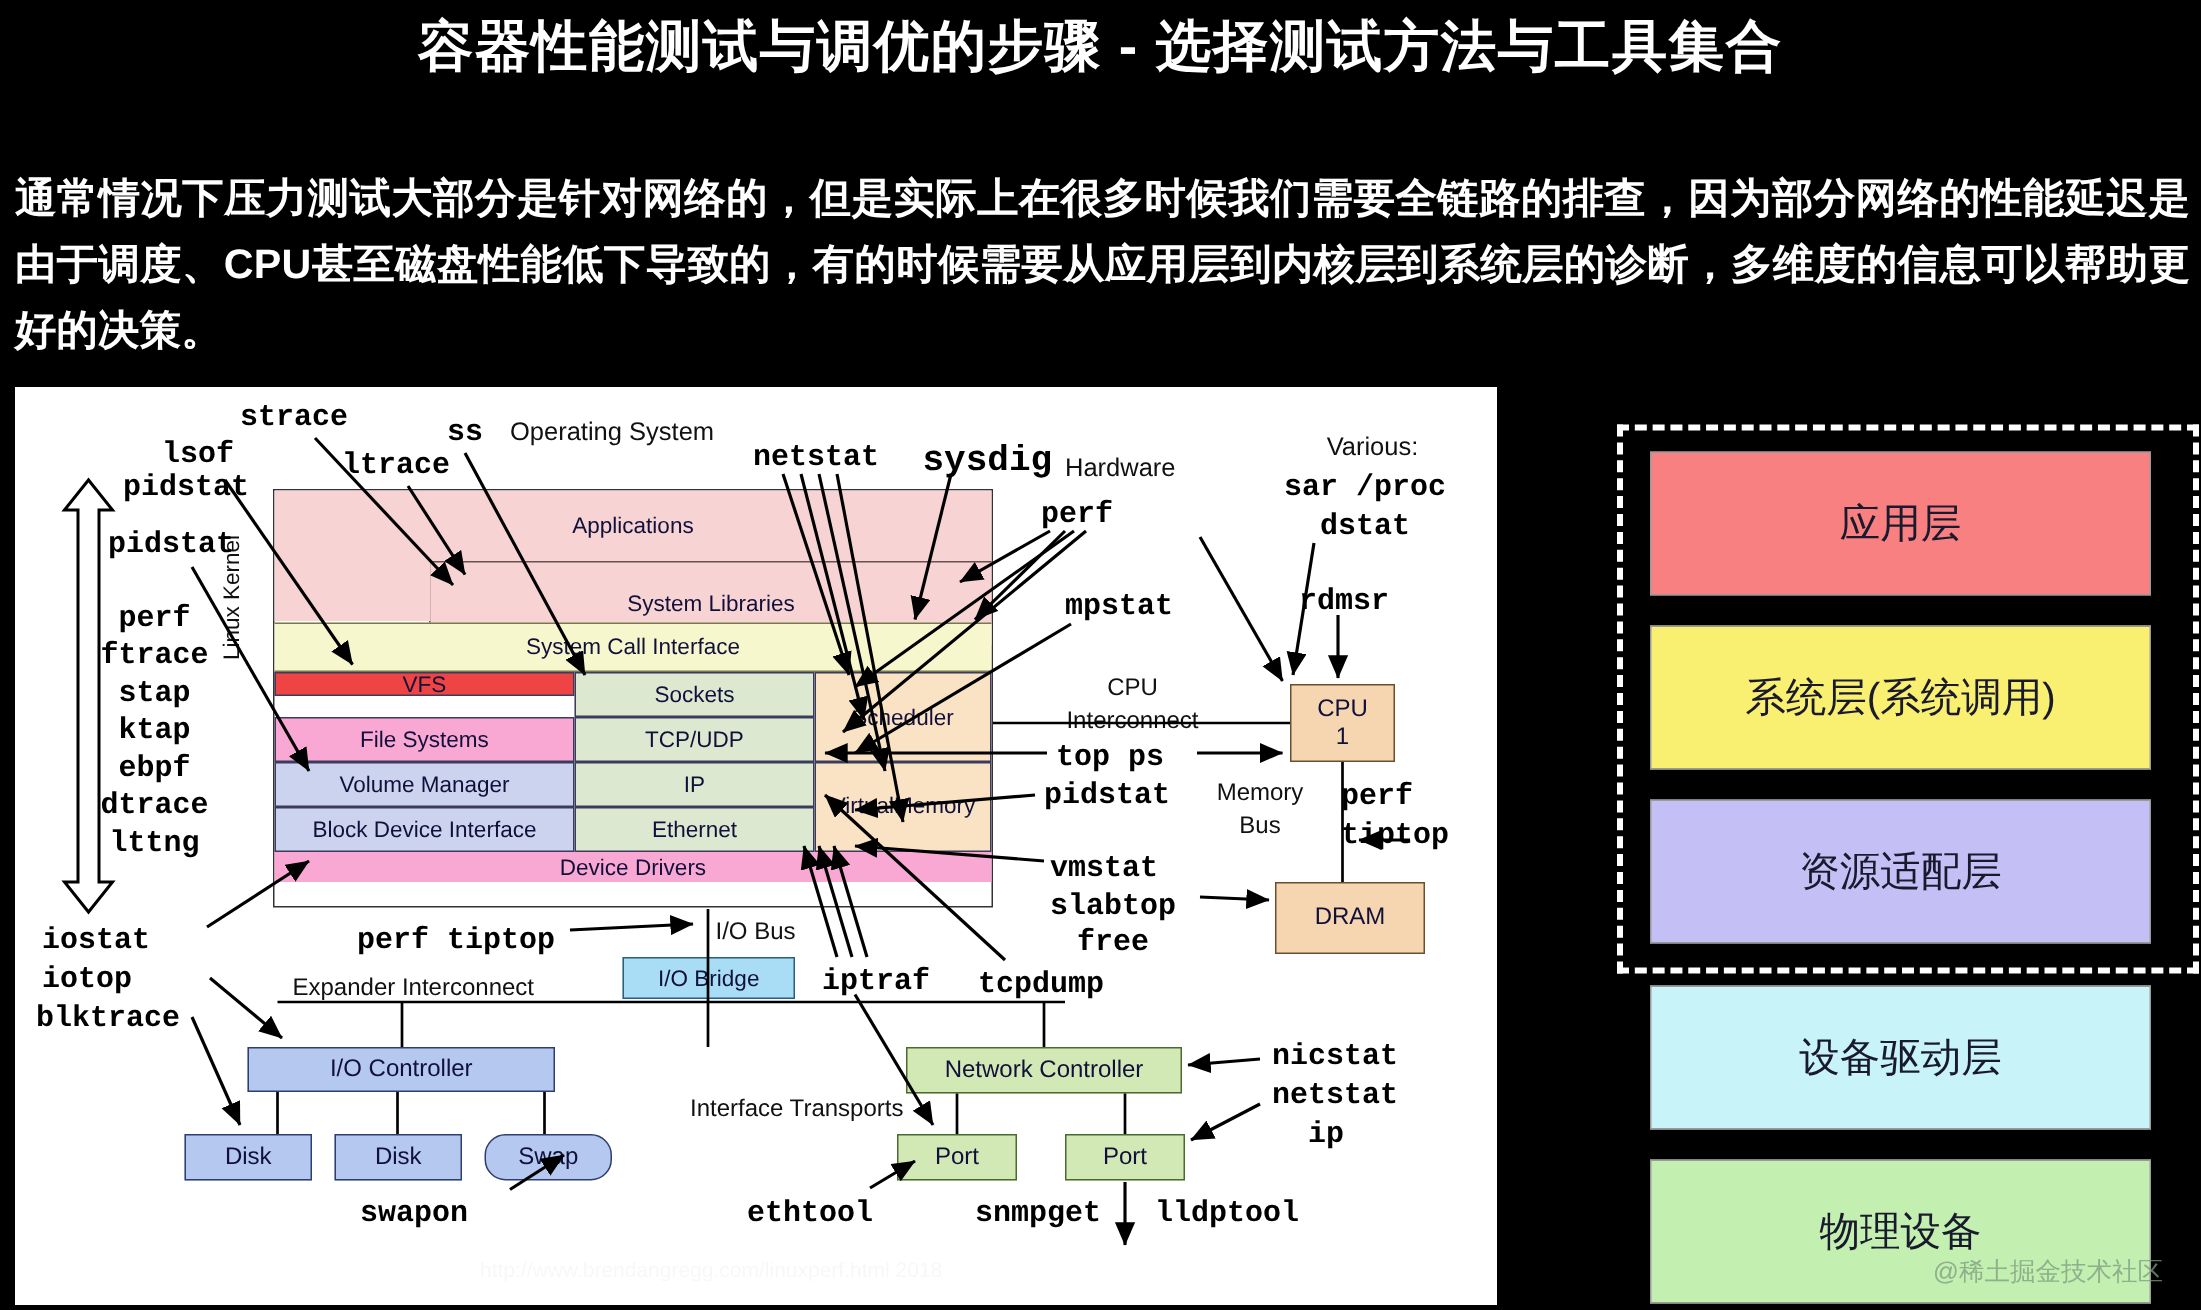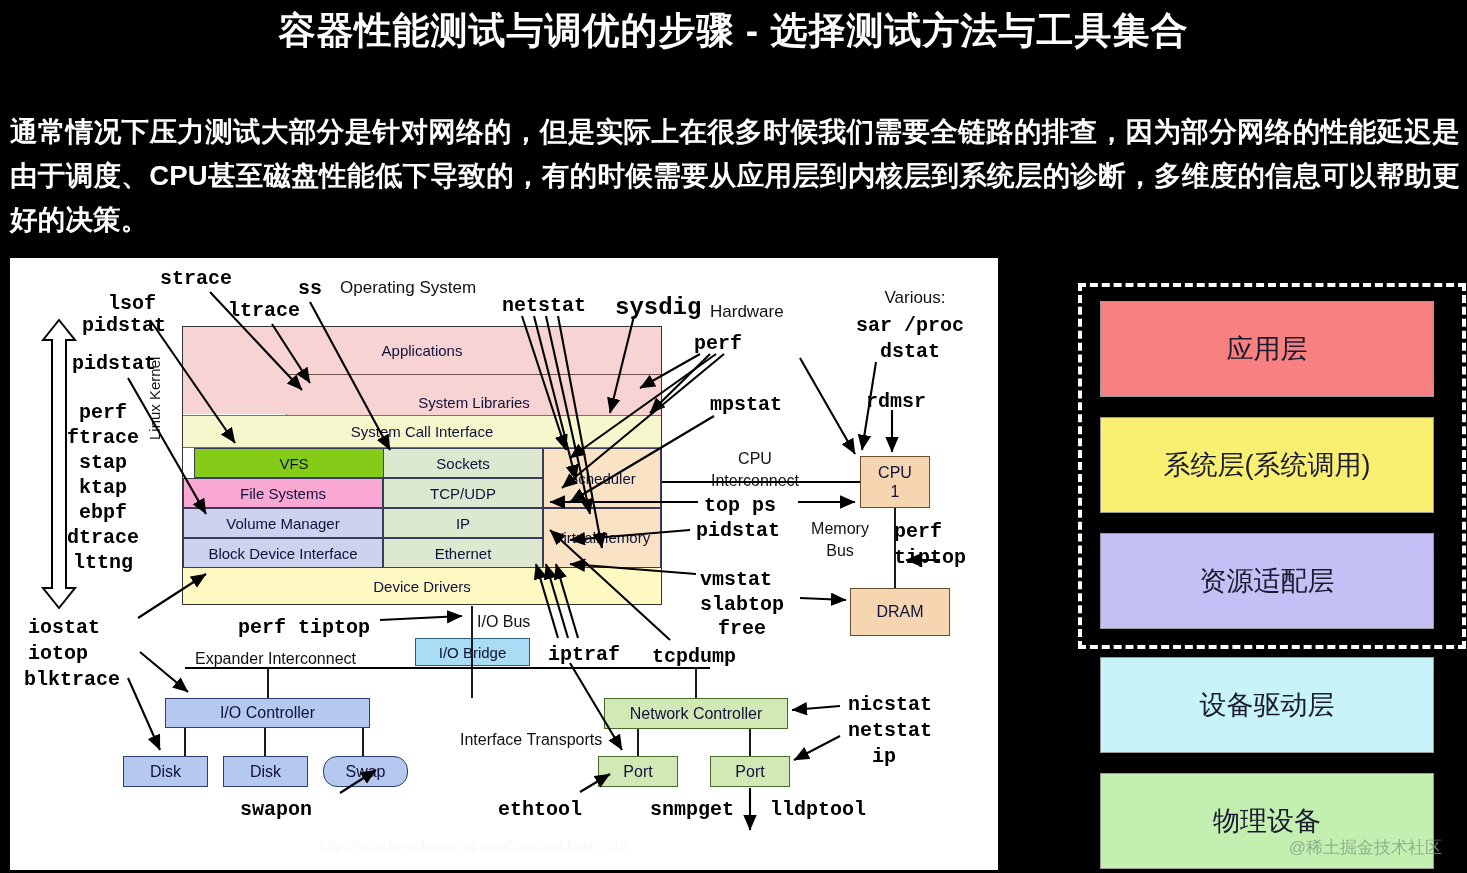--- a/index.html
+++ b/index.html
@@ -90,37 +90,37 @@
     <div class="abs sans" style="left:136px;top:182px;font-size:15px;transform:rotate(-90deg);transform-origin:left top;white-space:nowrap;">Linux Kernel</div>
 
     <div class="outer-frame" style="left:172px;top:68px;width:480px;height:279px;"></div>
 
     <div class="bx nb" style="left:173px;top:69px;width:478px;height:47px;background:#f7d3d3;">Applications</div>
     <div class="bx" style="left:276px;top:116px;width:375px;height:56px;background:#f7d3d3;border-color:#6b5050;border-right:none;border-bottom:none;">System Libraries</div>
     <div class="abs" style="left:173px;top:116px;width:104px;height:40px;background:#f7d3d3;"></div>
 
     <div class="bx" style="left:173px;top:157px;width:478px;height:33px;background:#f7f7ce;border-color:#777750;border-left:none;border-right:none;">System Call Interface</div>
 
-    <div class="bx" style="left:173px;top:190px;width:200px;height:30px;background:#84cc16;margin-left:11px;">VFS</div>
+    <div class="bx" style="left:173px;top:190px;width:200px;height:16px;background:#ef4444;">VFS</div>
     <div class="bx" style="left:173px;top:220px;width:200px;height:30px;background:#f9a8d4;">File Systems</div>
     <div class="bx" style="left:173px;top:250px;width:200px;height:30px;background:#ccd3ef;">Volume Manager</div>
     <div class="bx" style="left:173px;top:280px;width:200px;height:30px;background:#ccd3ef;">Block Device Interface</div>
 
     <div class="bx" style="left:373px;top:190px;width:160px;height:30px;background:#dce8d0;">Sockets</div>
     <div class="bx" style="left:373px;top:220px;width:160px;height:30px;background:#dce8d0;">TCP/UDP</div>
     <div class="bx" style="left:373px;top:250px;width:160px;height:30px;background:#dce8d0;">IP</div>
     <div class="bx" style="left:373px;top:280px;width:160px;height:30px;background:#dce8d0;">Ethernet</div>
 
     <div class="bx" style="left:533px;top:190px;width:118px;height:60px;background:#fae3c4;">Scheduler</div>
     <div class="bx" style="left:533px;top:250px;width:118px;height:60px;background:#fae3c4;flex-direction:row;line-height:18px;">
       <span>Virtual</span>
       <span>Memory</span>
     </div>
 
-    <div class="bx" style="left:173px;top:310px;width:478px;height:36px;background:#fef9c3;border:none;">Device Drivers</div>
+    <div class="bx" style="left:173px;top:310px;width:478px;height:20px;background:#f9a8d4;border:none;">Device Drivers</div>
 
     <div class="bx" style="left:850px;top:198px;width:70px;height:52px;background:#f5d6b0;border-color:#6b4f2d;flex-direction:column;line-height:19px;font-size:16px;">
       <span>CPU</span>
       <span>1</span>
     </div>
     <div class="bx" style="left:840px;top:330px;width:100px;height:48px;background:#f5d6b0;border-color:#6b4f2d;font-size:16px;">DRAM</div>
 
     <div class="bx" style="left:405px;top:380px;width:115px;height:28px;background:#a8ddf5;border-color:#2a5f7a;font-size:15px;">I/O Bridge</div>
 
     <div class="bx" style="left:155px;top:440px;width:205px;height:30px;background:#b5c8ef;border-color:#2e3e6e;font-size:16px;">I/O Controller</div>

